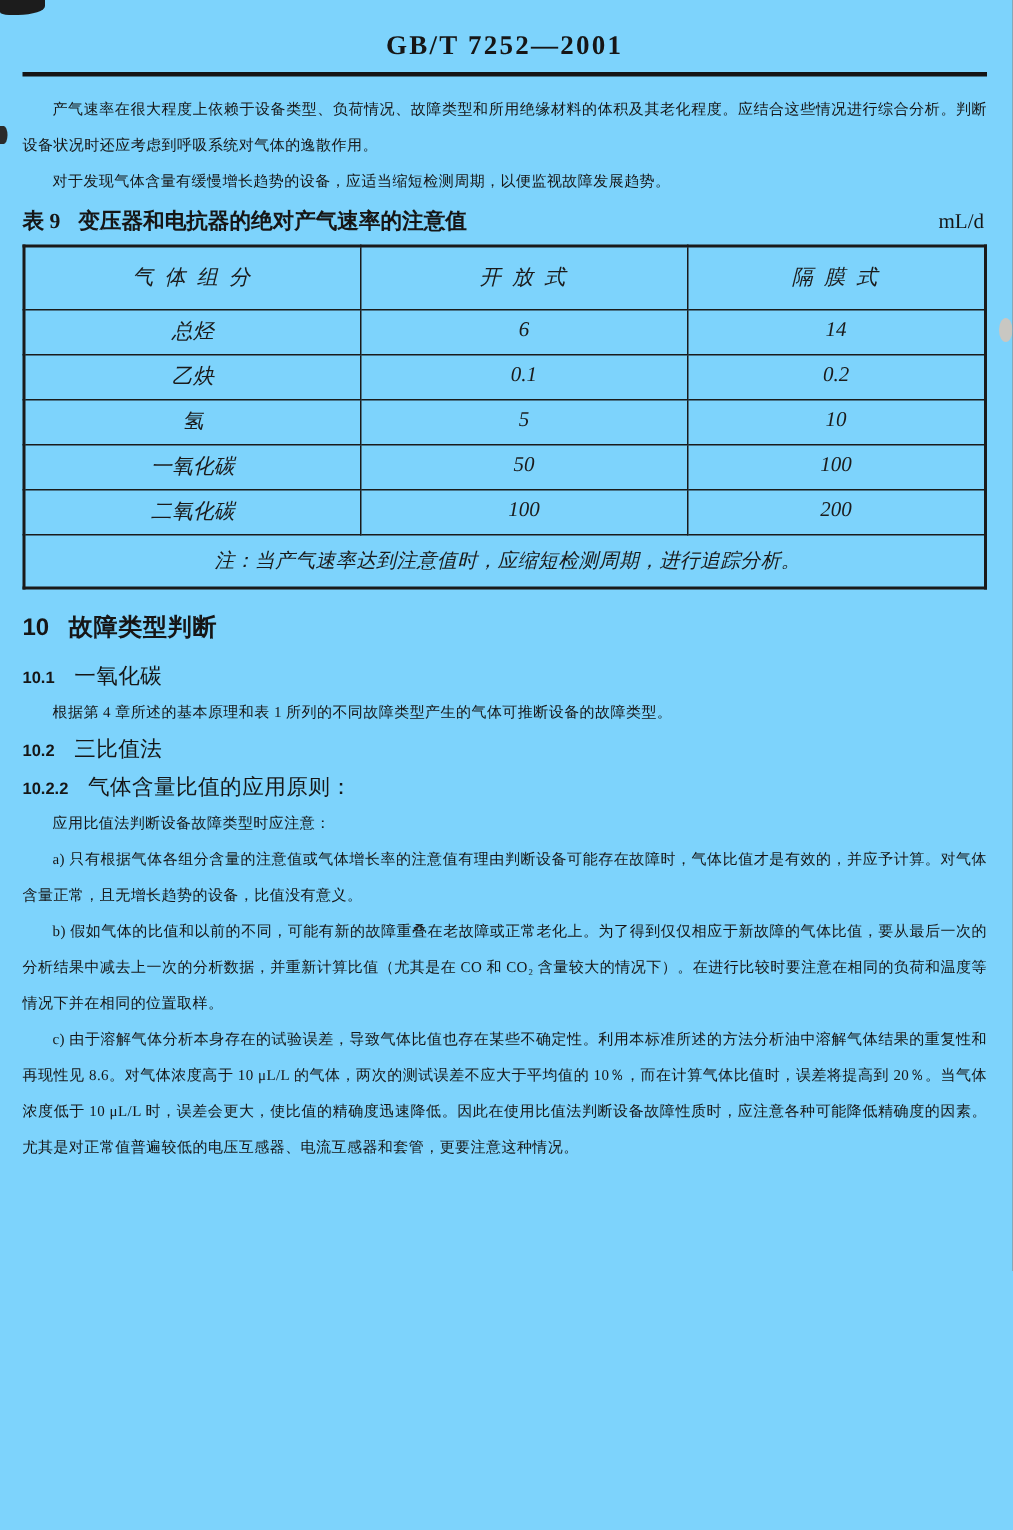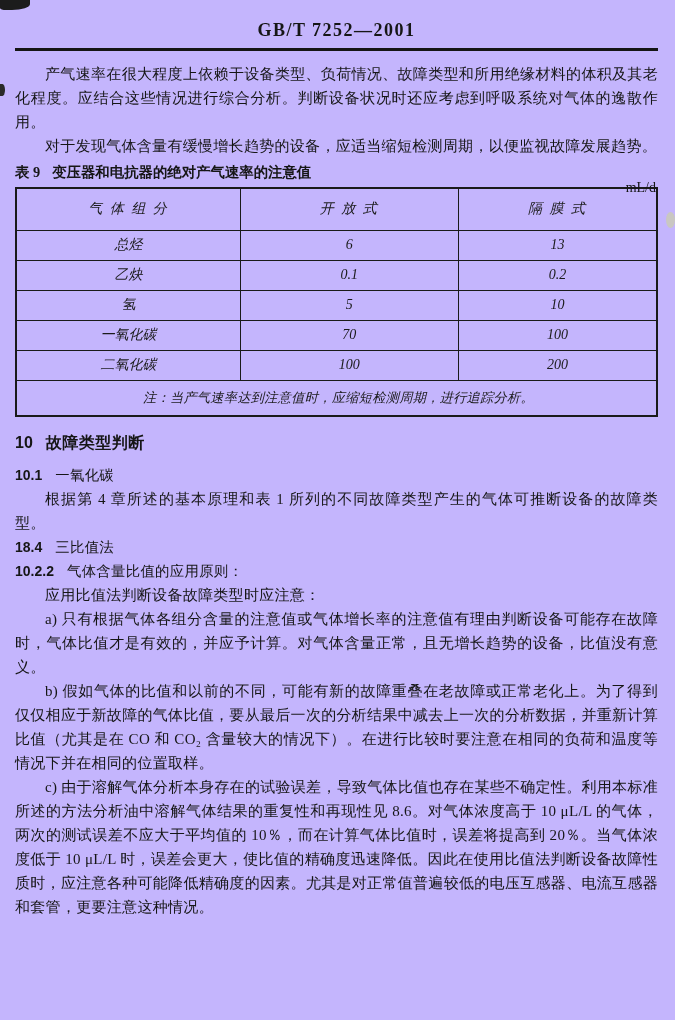--- a/index.html
+++ b/index.html
@@ -2,21 +2,21 @@
 <html><head>
 <meta charset="utf-8">
 <style>
   * { margin: 0; padding: 0; box-sizing: border-box; }
   html, body { background: #888; }
   .page {
     position: relative;
     width: 675px;
     height: 1020px;
     margin: 0 auto;
-    background: #c4b5fd;
+    background: #7dd3fc;
     color: #161616;
     font-family: "Liberation Serif", serif;
     padding: 10px 17px 0 15px;
     overflow: hidden;
   }
   
   .artifact-corner {
     position: absolute; top: 0; left: 0;
     width: 30px; height: 10px;
     background: #1c1c1c;
@@ -41,38 +41,38 @@
     letter-spacing: 1.5px;
     line-height: 24px;
     margin-top: 8px;
   }
   .header-rule {
     height: 3px;
     background: #151515;
     margin: 6px 0 11px 0;
   }
   .para {
-    font-size: 15px;
+    font-size: 10px;
     line-height: 24px;
     letter-spacing: 0.3px;
     text-align: justify;
     text-indent: 2em;
   }
   .caption-row {
     position: relative;
     text-align: left;
     font-size: 14.4px;
     line-height: 26px;
     margin-top: 1px;
   }
   .caption-label, .caption-title { font-weight: bold; }
   .caption-label { margin-right: 12px; }
   .caption-unit {
     position: absolute;
-    right: 2px; top: 16px;
+    right: 2px; top: 1px;
     font-weight: normal;
     font-size: 14px;
   }
   table.gas-table {
     width: 100%;
     border-collapse: collapse;
     border: 2px solid #1a1a1a;
     margin-top: 2px;
     font-style: italic;
   }
@@ -107,21 +107,21 @@
     font-size: 14.4px;
     line-height: 24px;
     letter-spacing: 0.3px;
   }
   .h-num {
     font-family: "Liberation Sans", sans-serif;
     font-weight: bold;
     margin-right: 13px;
     letter-spacing: 0;
   }
-  .h-sub .h-num { font-size: 14px; }
+  .h-sub .h-num { font-size: 11px; }
   .inline-lead { display: inline; }
 </style>
 </head>
 <body>
 
 <div class="page">
 
   <div class="artifact-corner"></div>
   <div class="artifact-speck"></div>
   <div class="artifact-smudge"></div>
@@ -147,35 +147,35 @@
       <tr>
         <th>气 体 组 分</th>
         <th>开 放 式</th>
         <th>隔 膜 式</th>
       </tr>
     </thead>
     <tbody>
       <tr>
         <td>总烃</td>
         <td>6</td>
-        <td>13</td>
+        <td>14</td>
       </tr>
       <tr>
         <td>乙炔</td>
         <td>0.1</td>
         <td>0.2</td>
       </tr>
       <tr>
         <td>氢</td>
         <td>5</td>
         <td>10</td>
       </tr>
       <tr>
         <td>一氧化碳</td>
-        <td>70</td>
+        <td>50</td>
         <td>100</td>
       </tr>
       <tr>
         <td>二氧化碳</td>
         <td>100</td>
         <td>200</td>
       </tr>
       <tr>
         <td class="note-cell" colspan="3">注：当产气速率达到注意值时，应缩短检测周期，进行追踪分析。</td>
       </tr>
@@ -185,21 +185,21 @@
   <div class="h-main">
     <span class="h-num">10</span><span>故障类型判断</span>
   </div>
 
   <div class="h-sub">
     <span class="h-num">10.1</span><span>一氧化碳</span>
   </div>
   <p class="para">根据第 4 章所述的基本原理和表 1 所列的不同故障类型产生的气体可推断设备的故障类型。</p>
 
   <div class="h-sub">
-    <span class="h-num">18.4</span><span>三比值法</span>
+    <span class="h-num">10.2</span><span>三比值法</span>
   </div>
 
 
   <div class="h-sub">
     <span class="h-num">10.2.2</span><span>气体含量比值的应用原则：</span>
   </div>
   <p class="para">应用比值法判断设备故障类型时应注意：</p>
   <p class="para">a) 只有根据气体各组分含量的注意值或气体增长率的注意值有理由判断设备可能存在故障时，气体比值才是有效的，并应予计算。对气体含量正常，且无增长趋势的设备，比值没有意义。</p>
   <p class="para">b) 假如气体的比值和以前的不同，可能有新的故障重叠在老故障或正常老化上。为了得到仅仅相应于新故障的气体比值，要从最后一次的分析结果中减去上一次的分析数据，并重新计算比值（尤其是在 CO 和 CO₂ 含量较大的情况下）。在进行比较时要注意在相同的负荷和温度等情况下并在相同的位置取样。</p>
   <p class="para">c) 由于溶解气体分析本身存在的试验误差，导致气体比值也存在某些不确定性。利用本标准所述的方法分析油中溶解气体结果的重复性和再现性见 8.6。对气体浓度高于 10 μL/L 的气体，两次的测试误差不应大于平均值的 10％，而在计算气体比值时，误差将提高到 20％。当气体浓度低于 10 μL/L 时，误差会更大，使比值的精确度迅速降低。因此在使用比值法判断设备故障性质时，应注意各种可能降低精确度的因素。尤其是对正常值普遍较低的电压互感器、电流互感器和套管，更要注意这种情况。</p>

